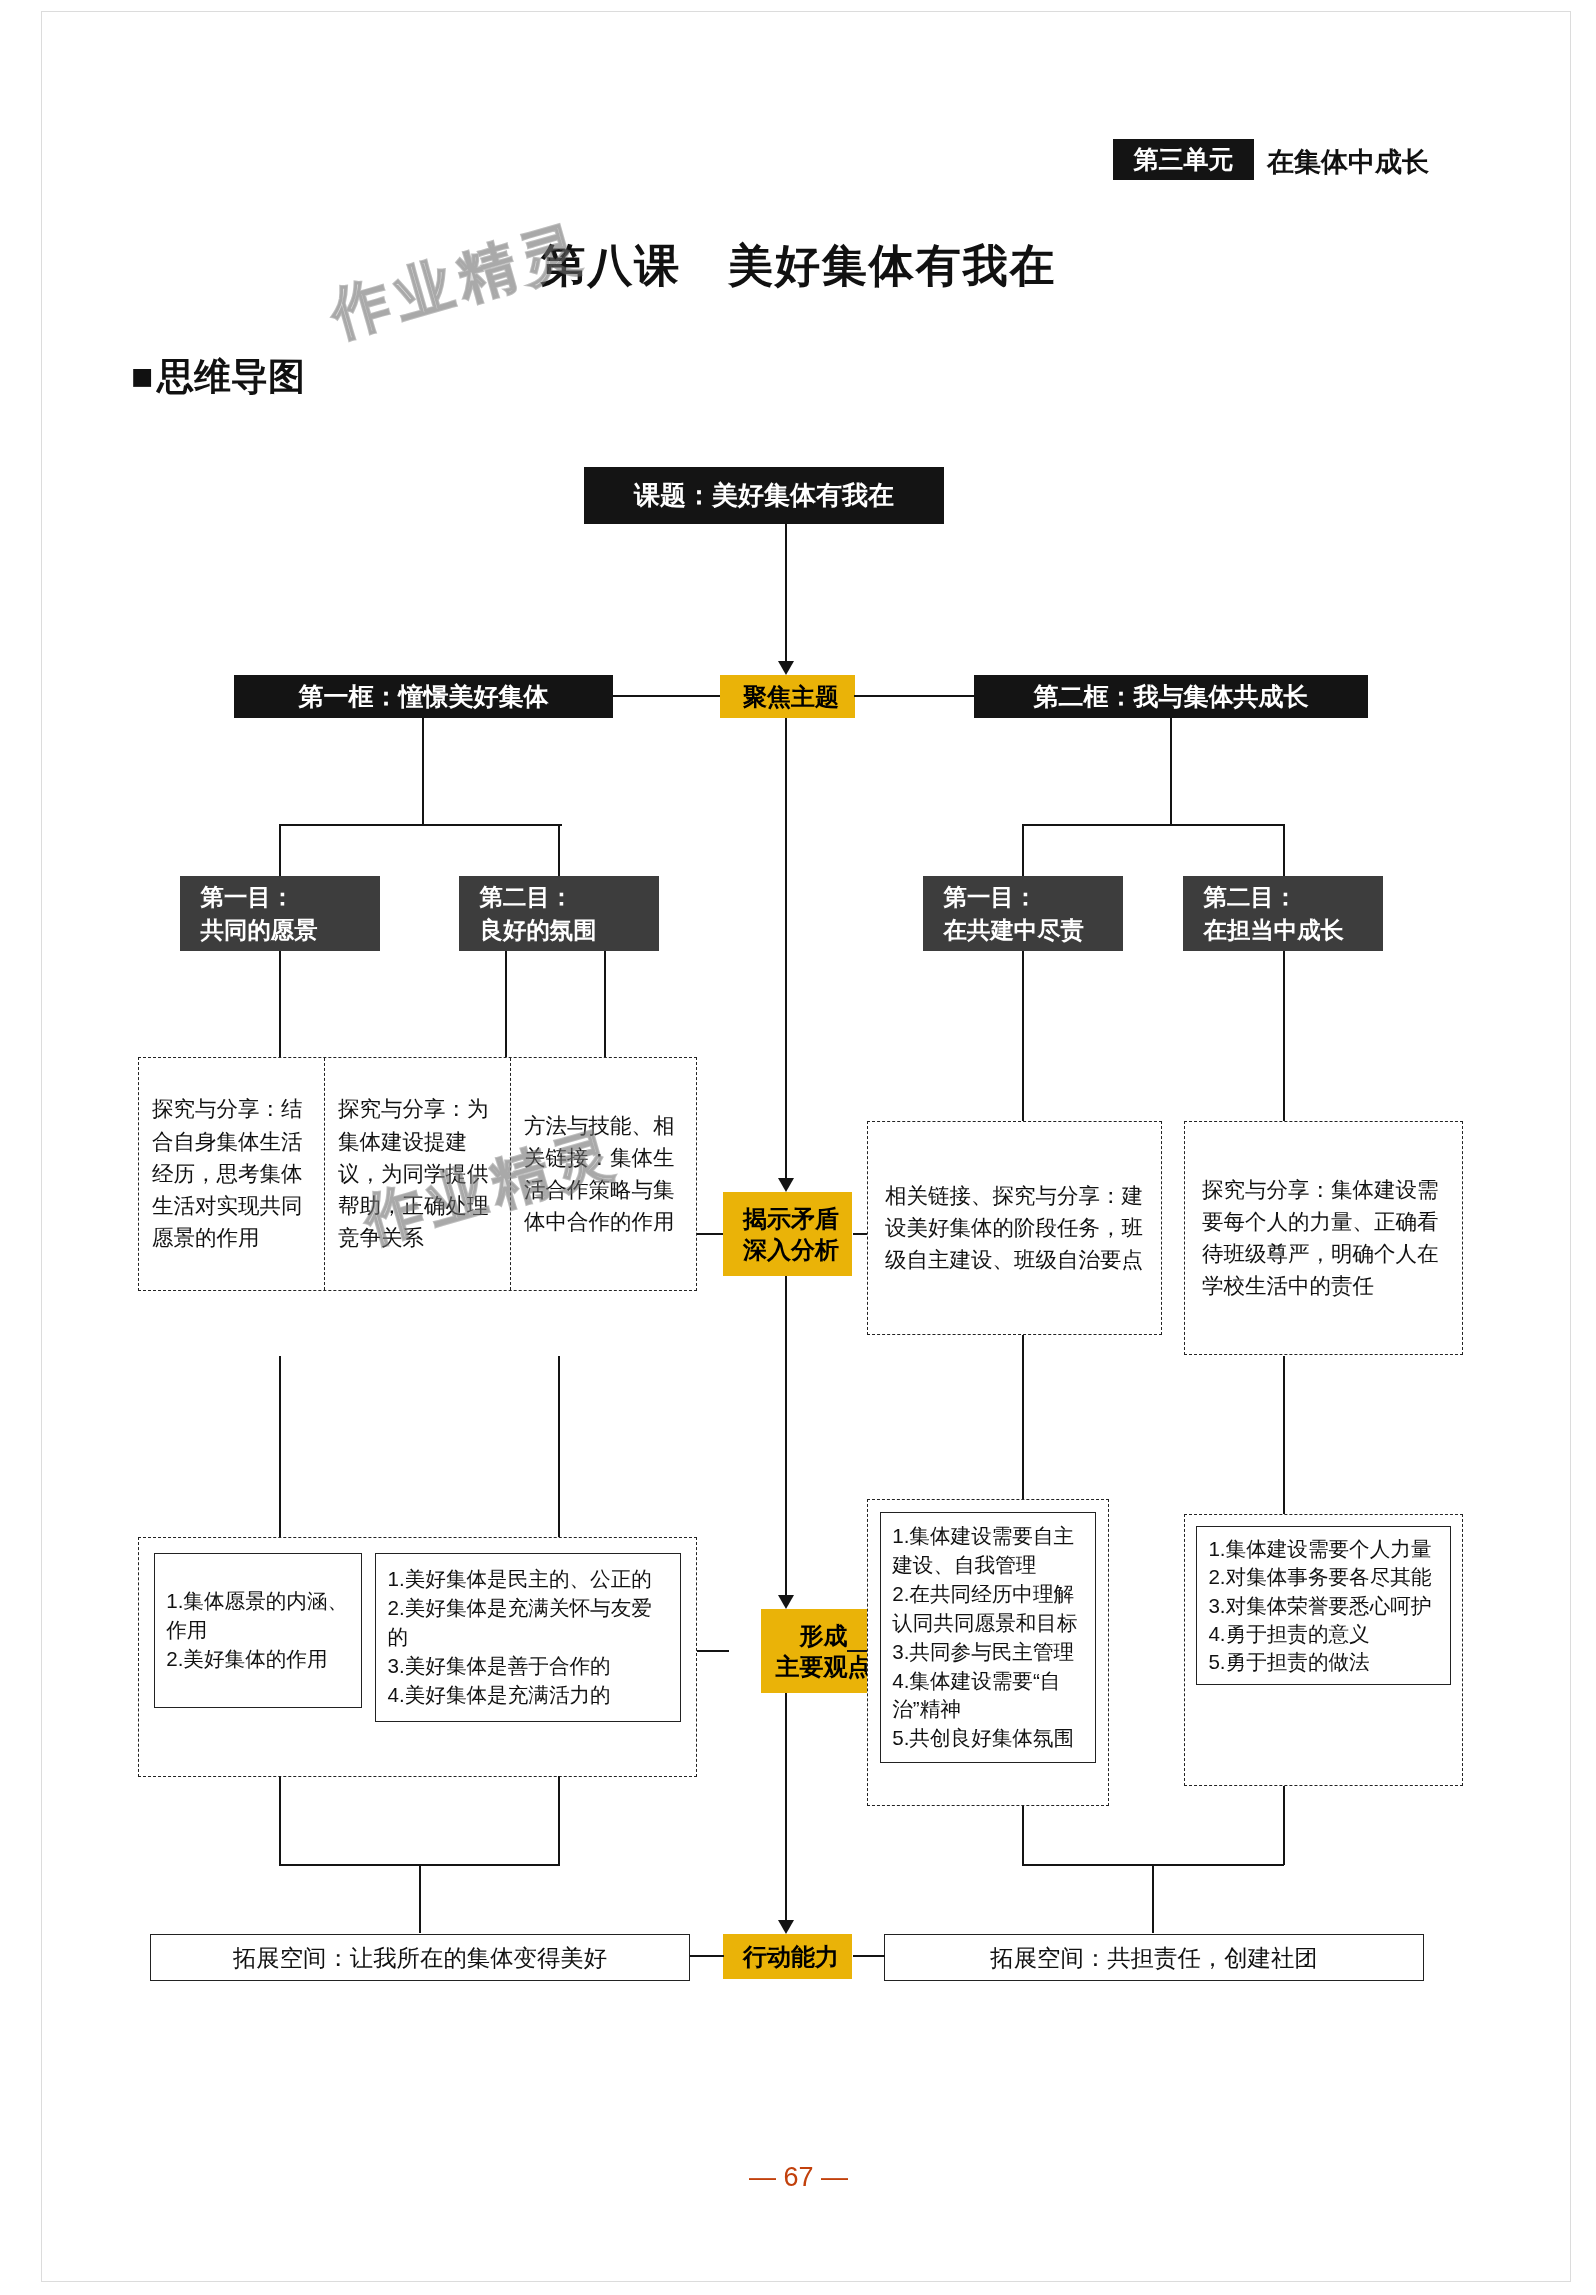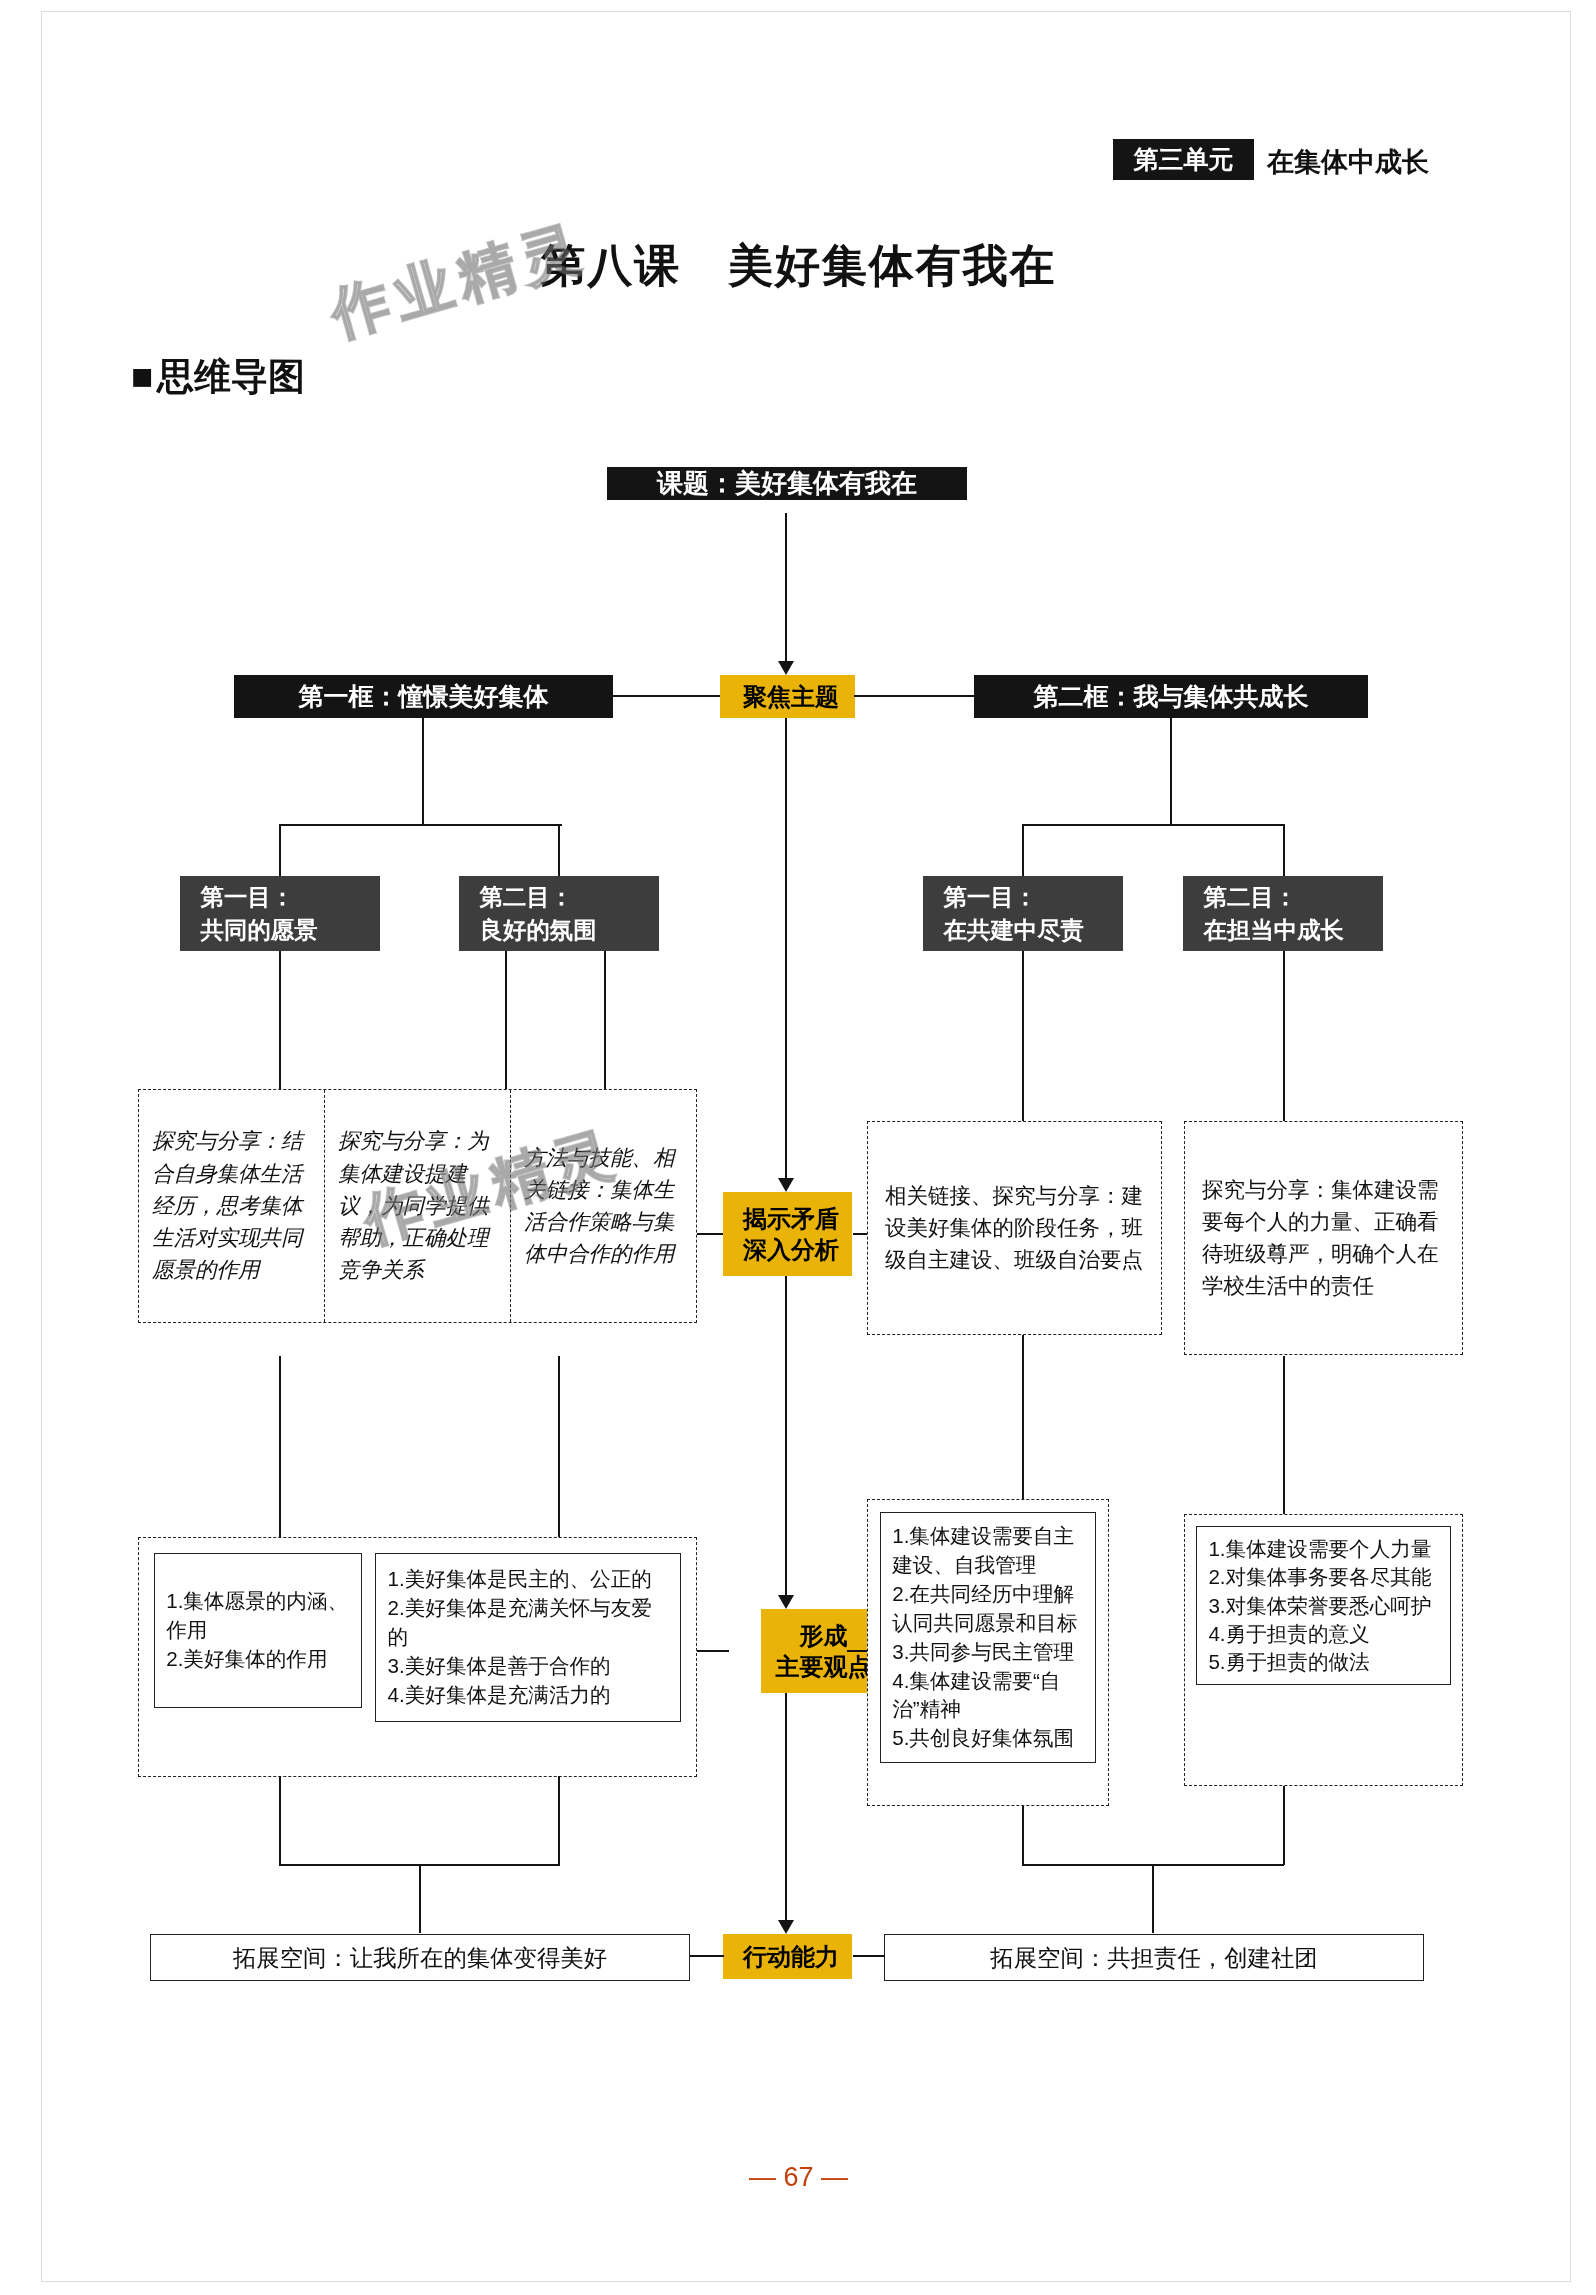--- a/index.html
+++ b/index.html
@@ -59,21 +59,21 @@
   <div class="abs black-box" style="left:1113px;top:139px;width:141px;height:41px;font-size:25px;">第三单元</div>
   <div class="abs" style="left:1267px;top:144px;font-size:27px;font-weight:bold;">在集体中成长</div>
 
   <div class="abs title" style="left:0;top:236px;">第八课　美好集体有我在</div>
 
   <div class="abs sec-head" style="left:131px;top:352px;">
     <span>■</span>
     <span>思维导图</span>
   </div>
 
-  <div class="abs black-box" style="left:607px;top:467px;width:360px;height:33px;font-size:26px;">课题：美好集体有我在</div>
+  <div class="abs black-box" style="left:584px;top:467px;width:360px;height:57px;font-size:26px;">课题：美好集体有我在</div>
 
   <div class="abs vline" style="left:785px;top:513px;height:148px;"></div>
   <div class="abs arrow-down" style="left:778px;top:661px;"></div>
 
   <div class="abs vline" style="left:785px;top:718px;height:460px;"></div>
   <div class="abs arrow-down" style="left:778px;top:1178px;"></div>
 
   <div class="abs vline" style="left:785px;top:1276px;height:319px;"></div>
   <div class="abs arrow-down" style="left:778px;top:1595px;"></div>
 
@@ -109,21 +109,21 @@
 在共建中尽责</div>
   <div class="abs dark-box" style="left:1183px;top:876px;width:200px;height:75px;">第二目：
 在担当中成长</div>
 
   <div class="abs vline" style="left:279px;top:951px;height:171px;"></div>
   <div class="abs vline" style="left:505px;top:951px;height:171px;"></div>
   <div class="abs vline" style="left:604px;top:951px;height:171px;"></div>
   <div class="abs vline" style="left:1022px;top:951px;height:171px;"></div>
   <div class="abs vline" style="left:1283px;top:951px;height:171px;"></div>
 
-  <div class="abs dashed-box tri" style="left:138px;top:1089px;width:559px;height:234px;font-style:italic;">
+  <div class="abs dashed-box tri" style="left:138px;top:1057px;width:559px;height:234px;">
     <div class="note">探究与分享：结合自身集体生活经历，思考集体生活对实现共同愿景的作用</div>
     <div class="note">探究与分享：为集体建设提建议，为同学提供帮助，正确处理竞争关系</div>
     <div class="note">方法与技能、相关链接：集体生活合作策略与集体中合作的作用</div>
   </div>
   <div class="abs dashed-box center-text note" style="left:867px;top:1121px;width:295px;height:214px;">相关链接、探究与分享：建设美好集体的阶段任务，班级自主建设、班级自治要点</div>
   <div class="abs dashed-box center-text note" style="left:1184px;top:1121px;width:279px;height:234px;">探究与分享：集体建设需要每个人的力量、正确看待班级尊严，明确个人在学校生活中的责任</div>
 
   <div class="abs hline" style="left:697px;top:1233px;width:26px;"></div>
   <div class="abs hline" style="left:853px;top:1233px;width:14px;"></div>
 

